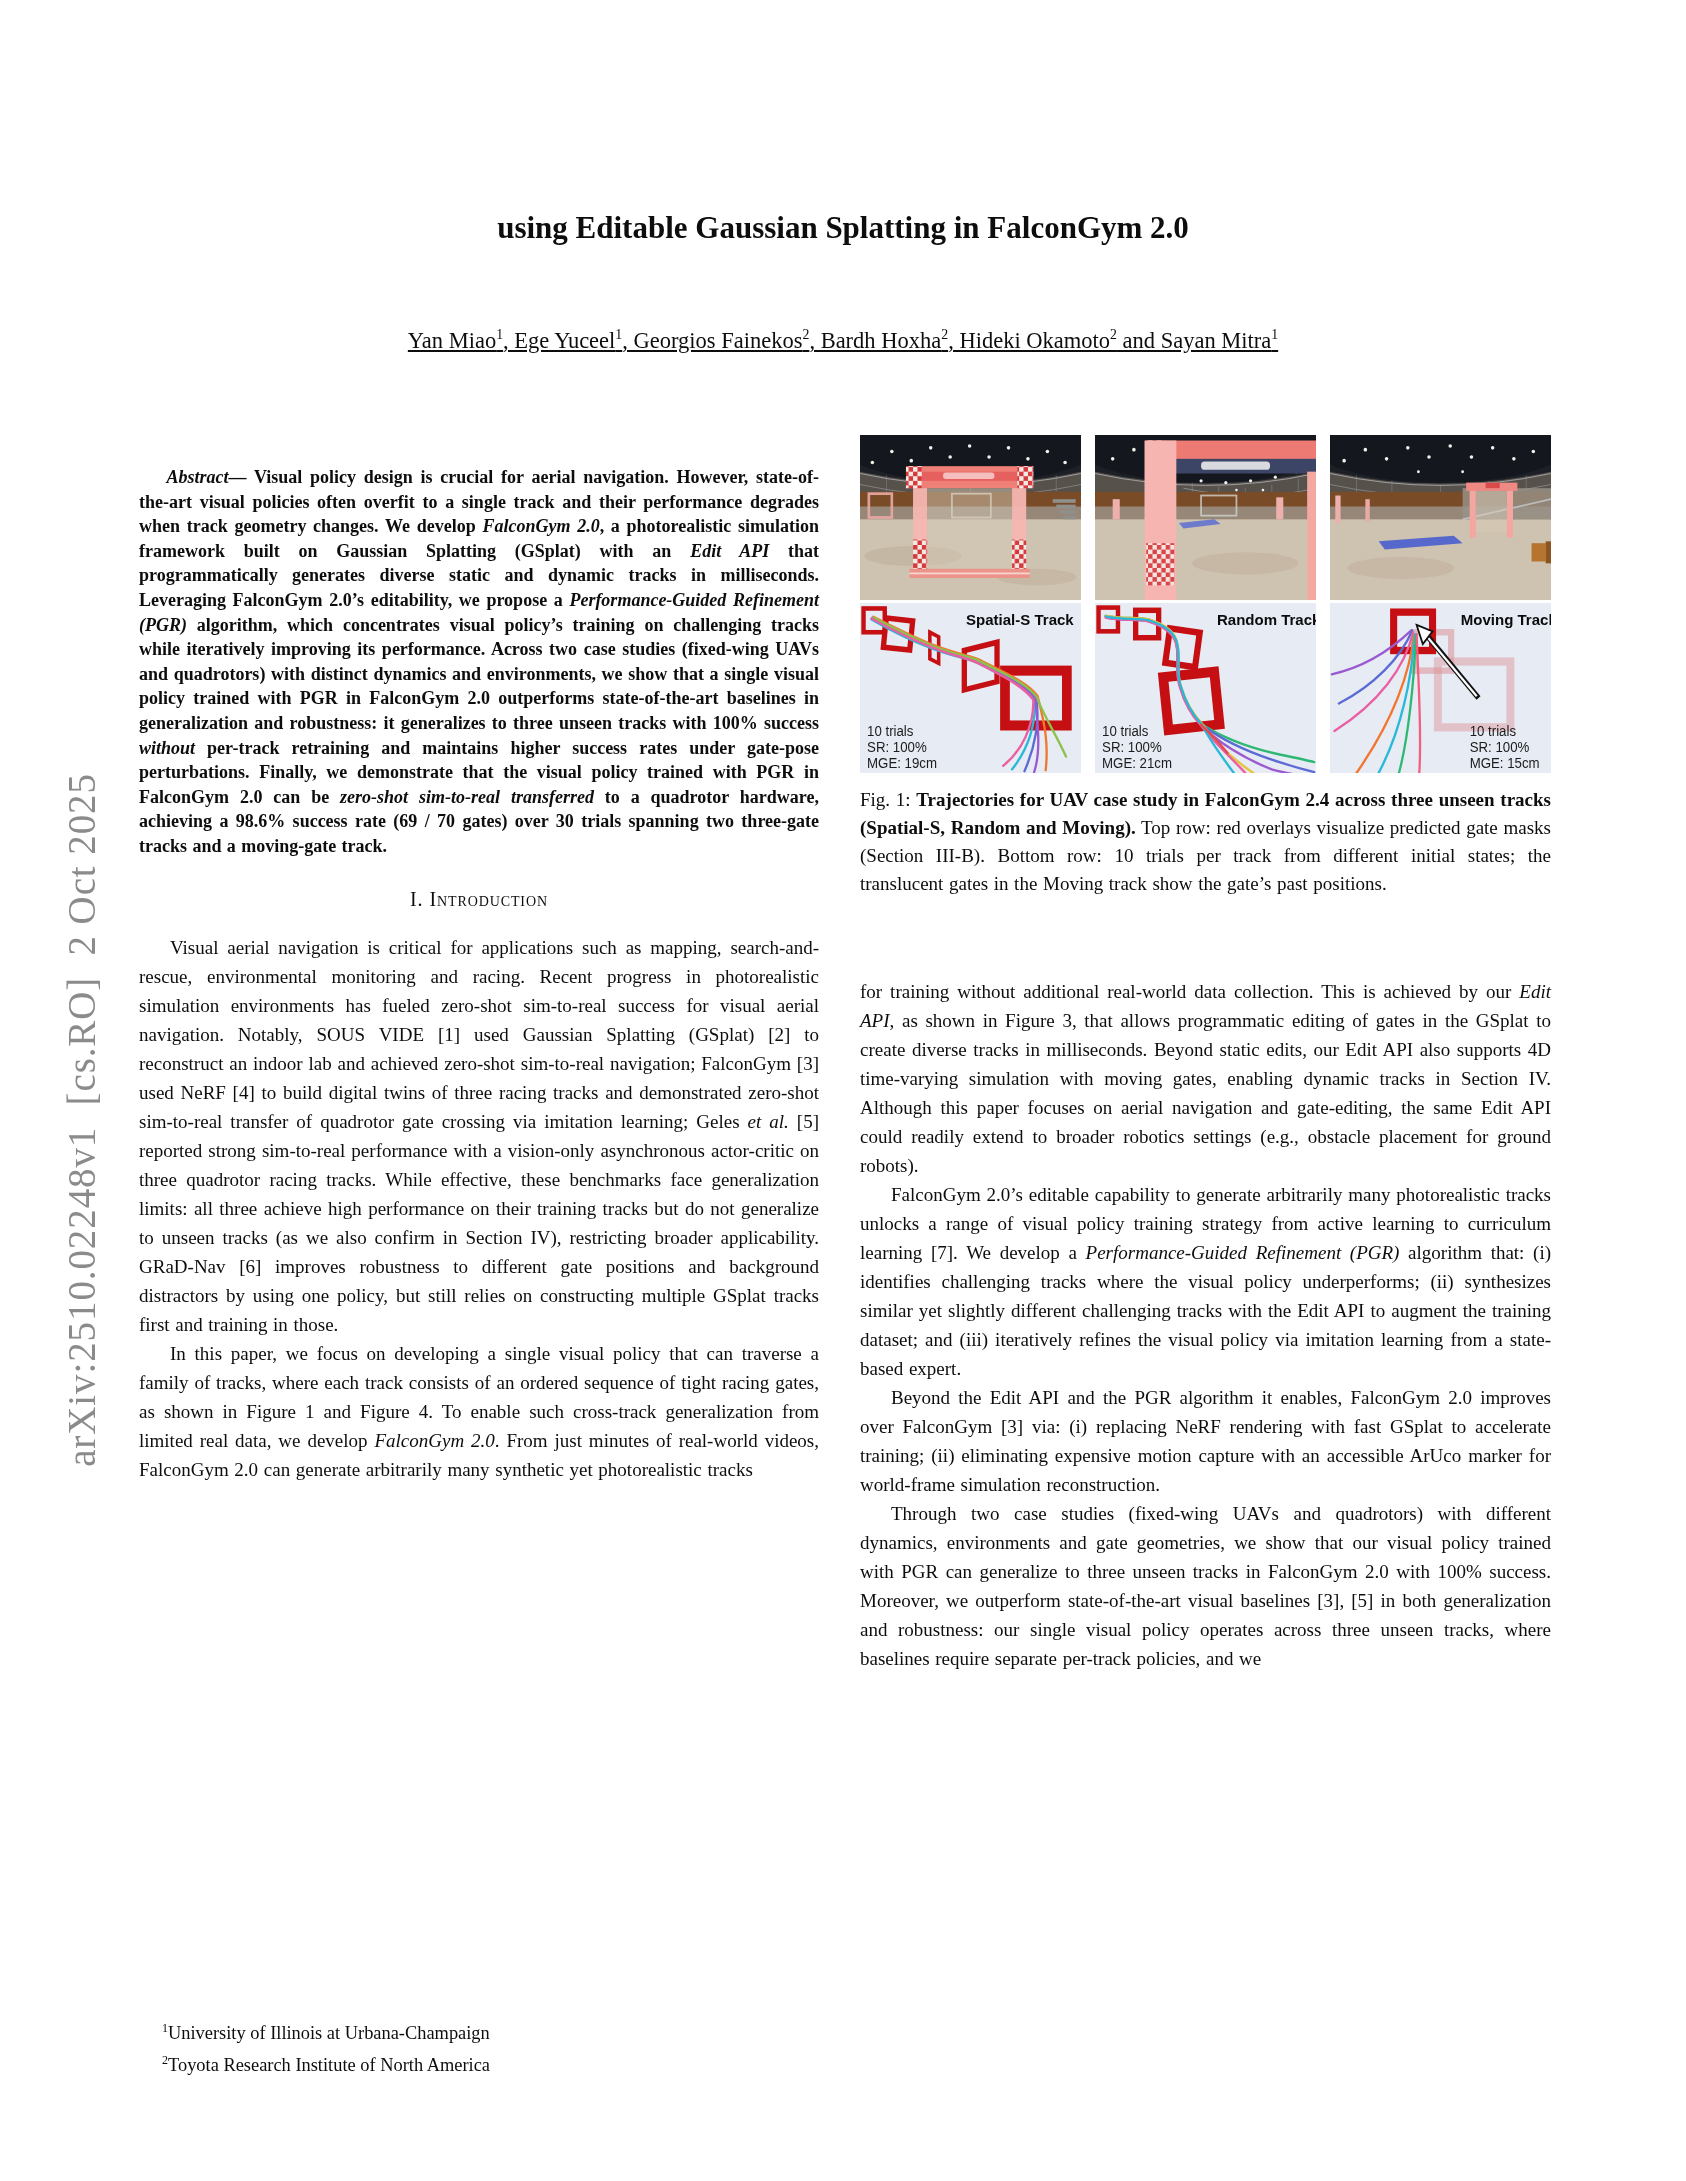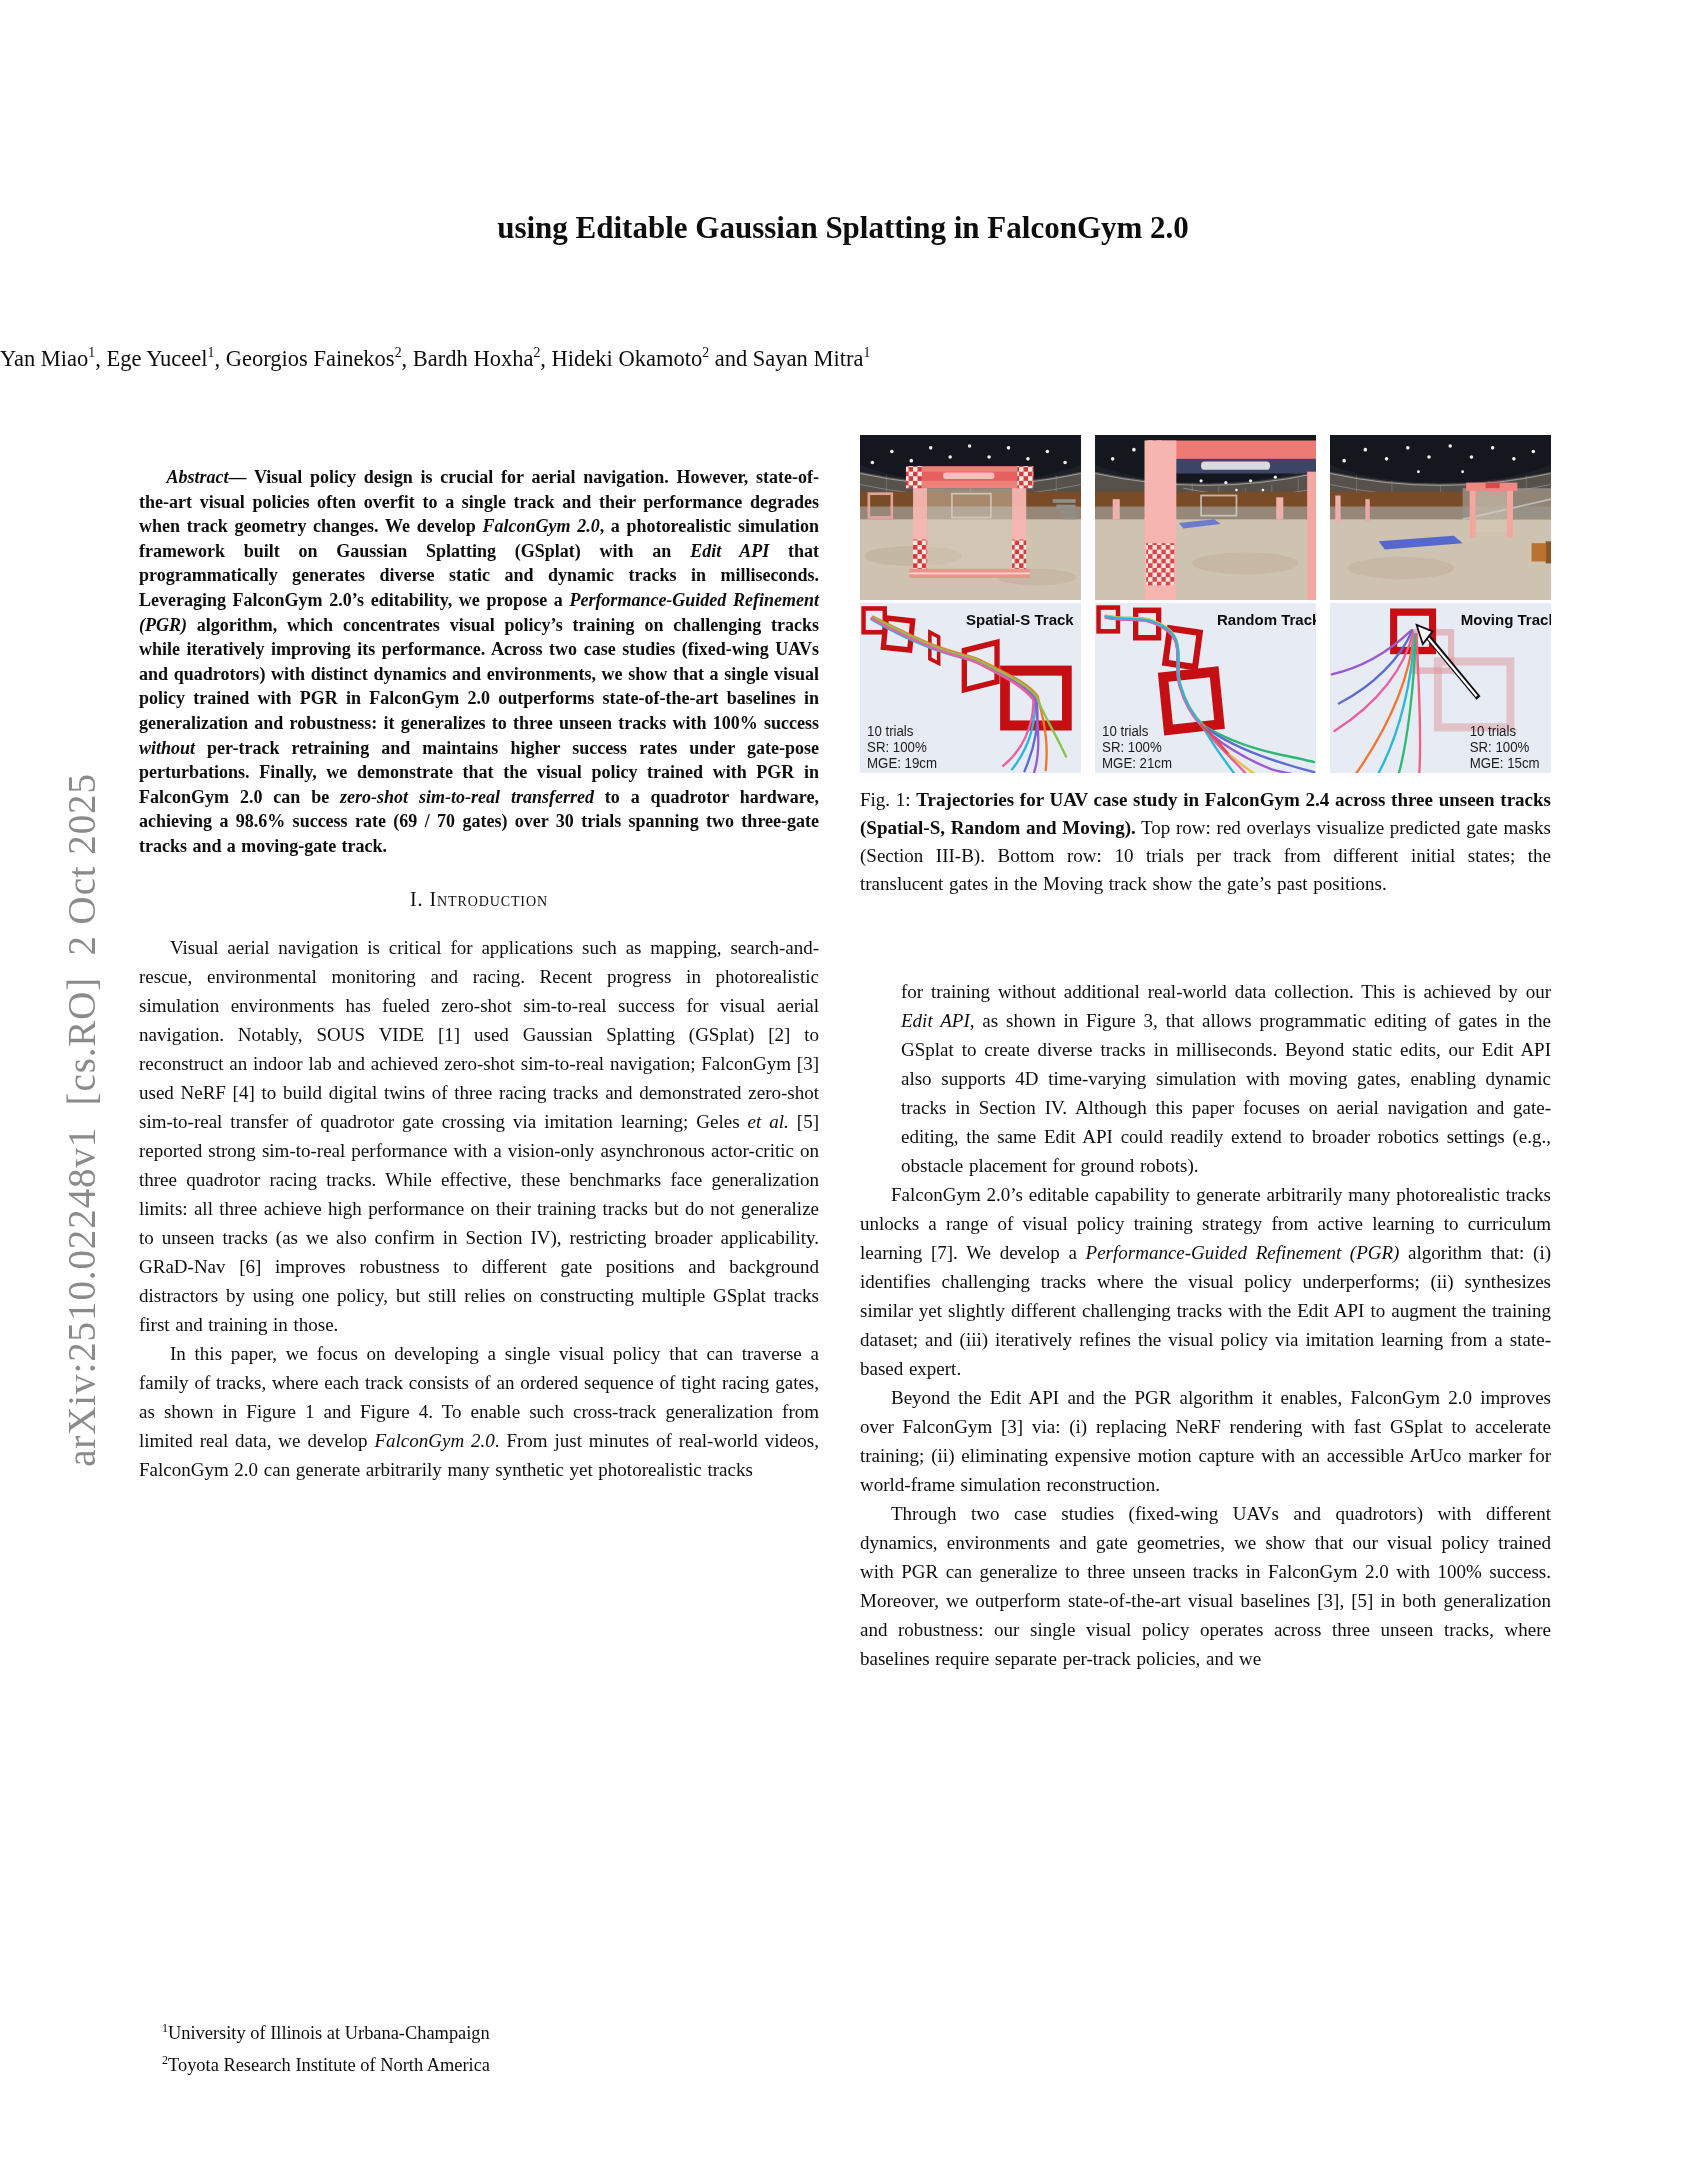--- a/index.html
+++ b/index.html
@@ -2,31 +2,31 @@
 <html style="font-size:14.7px"><head>
 <meta charset="utf-8">
 <style>
   html,body{margin:0;padding:0;background:#ffffff;}
   .page{position:relative;width:1686px;height:2182px;background:#ffffff;overflow:hidden;
         font-family:"Liberation Serif", serif;color:#0d0d0d;}
   .arxiv-banner{position:absolute;top:1120px;left:81px;transform:translate(-50%,-50%) rotate(-90deg);
         font-size:39px;color:#8b8b8b;white-space:pre;letter-spacing:0.9px;}
   .paper-title{position:absolute;top:204px;left:0;width:100%;text-align:center;
         font-weight:bold;font-size:31px;line-height:47px;}
-  .authors{position:absolute;top:345px;left:0;width:100%;text-align:left;font-size:22.5px;}
+  .authors{position:absolute;top:327px;left:0;width:100%;text-align:center;font-size:22.5px;text-decoration:underline;}
   .authors sup{font-size:13.8px;}
   .col-left{position:absolute;left:139px;top:447px;width:680px;}
   .col-right{position:absolute;left:860px;top:977px;width:691px;}
   .abstract{font-weight:bold;font-size:18px;line-height:24.6px;text-align:justify;
         text-indent:27.5px;word-spacing:0.9px;}
   .sec-head{text-align:center;font-size:20px;margin:29px 0 22px 0;font-variant:small-caps;
         letter-spacing:0.9px;font-weight:normal;}
   .body-p{font-size:19px;line-height:29px;text-align:justify;text-indent:31px;margin:0;
         word-spacing:0.9px;}
-  .body-p.noindent{text-indent:0;margin-left:41px;}
+  .body-p.noindent{text-indent:0;}
   .footnotes{position:absolute;left:149px;top:1967px;width:680px;font-size:18.4px;line-height:27px;margin-top:48px;}
   .footnotes .fn{padding-left:13px;}
   .footnotes sup{font-size:12px;}
   .figure1{position:absolute;left:860px;top:435px;width:691px;}
   .fig-row{display:flex;gap:14px;}
   .fig-row + .fig-row{margin-top:2.8px;}
   .fig-cell{flex:1;min-width:0;}
   .fig-cell svg{display:block;width:100%;}
   .caption{position:absolute;left:860px;top:786px;width:691px;font-size:19px;
         line-height:28px;text-align:justify;word-spacing:0.9px;}

